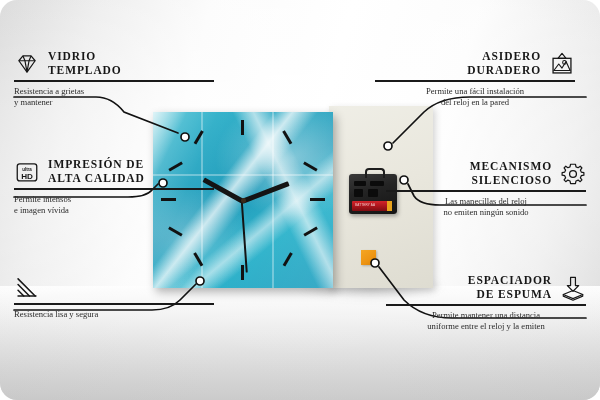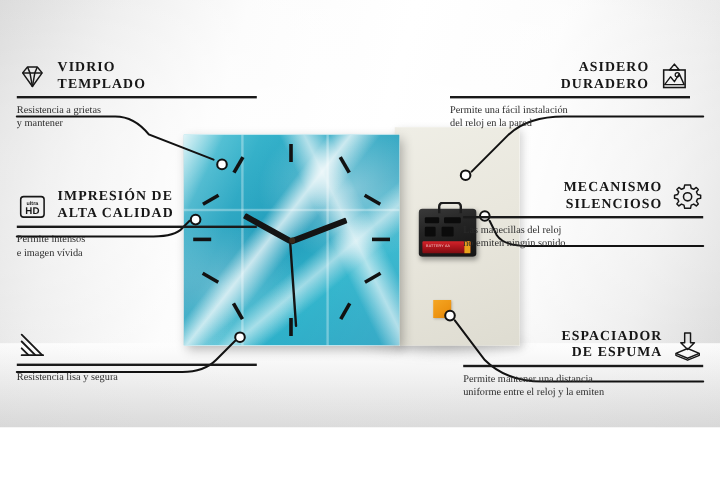--- a/index.html
+++ b/index.html
@@ -1,21 +1,21 @@
 <!DOCTYPE html>
 <html><head>
 <meta charset="utf-8">
 <style>
   html,body{margin:0;padding:0;}
   body{
     width:600px;height:400px;overflow:hidden;
     font-family:"Liberation Serif", serif;
     background:#ffffff;
   }
-  #stage{position:relative;width:600px;height:356px;overflow:hidden;}
+  #stage{position:relative;width:600px;height:400px;overflow:hidden;border-radius:17px;}
 
   
   .bg-base{position:absolute;inset:0;
     background:linear-gradient(105deg,#d9d9d9 0%,#ececec 14%,#fbfbfb 30%,#ffffff 50%,#fcfcfc 68%,#ebebeb 86%,#d6d6d6 100%);}
   .bg-floor{position:absolute;left:0;right:0;top:286px;height:114px;
     background:linear-gradient(180deg,#fdfdfd 0%,#f1f1f1 22%,#e2e2e2 48%,#d2d2d2 76%,#c6c6c6 100%);}
   .bg-vign{position:absolute;inset:0;
     background:radial-gradient(120% 85% at 50% 42%,rgba(255,255,255,0.85) 0%,rgba(255,255,255,0.15) 55%,rgba(190,190,190,0.30) 100%);}
 
   
@@ -70,28 +70,28 @@
   .feat .head{display:flex;align-items:center;gap:8px;}
   .feat.left .head{justify-content:flex-start;}
   .feat.right .head{justify-content:flex-end;}
   .title{font-size:11.5px;font-weight:bold;letter-spacing:0.9px;color:#171717;
     line-height:13.5px;text-transform:uppercase;}
   .feat.left .title{text-align:left;}
   .feat.right .title{text-align:right;}
   .rule{height:1.6px;background:#1a1a1a;margin:3px 0 4px 0;width:100%;}
   .desc{font-size:8.6px;line-height:11px;color:#2b2b2b;font-family:Liberation Serif, serif;}
   .feat.left .desc{text-align:left;}
-  .feat.right .desc{text-align:left;}
+  .feat.right .desc{text-align:center;}
   .icon{width:26px;height:26px;flex:0 0 26px;display:block;}
 
   .f-vidrio{left:14px;top:50px;}
   .f-impresion{left:14px;top:158px;}
   .f-bordes{left:14px;top:274px;}
   .f-asidero{left:375px;top:50px;}
-  .f-mecanismo{left:386px;top:150px;}
+  .f-mecanismo{left:386px;top:160px;}
   .f-espaciador{left:386px;top:274px;}
 </style>
 </head>
 <body>
 
 <div id="stage">
 
   <div class="bg-base"></div>
   <div class="bg-floor"></div>
   <div class="bg-vign"></div>

